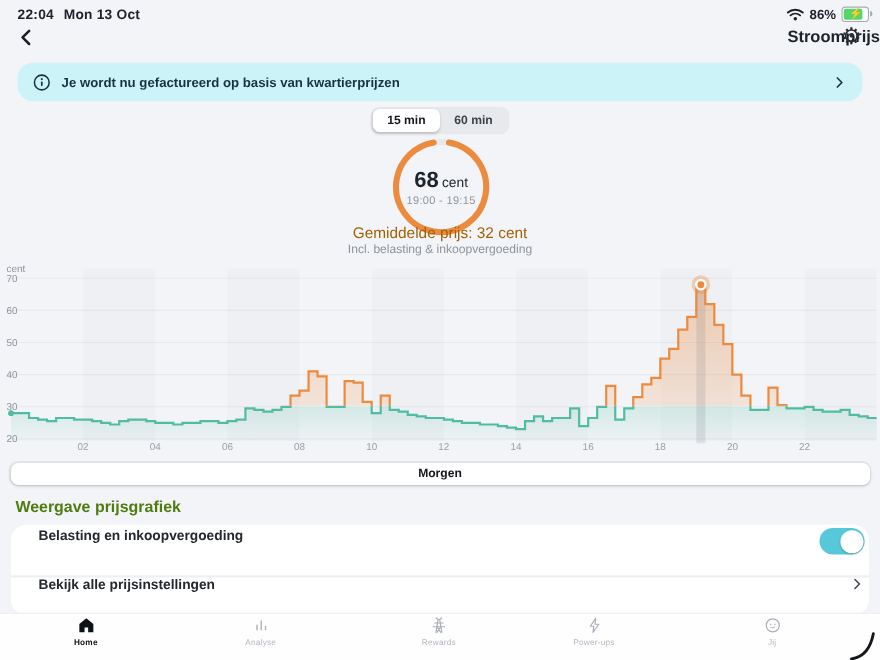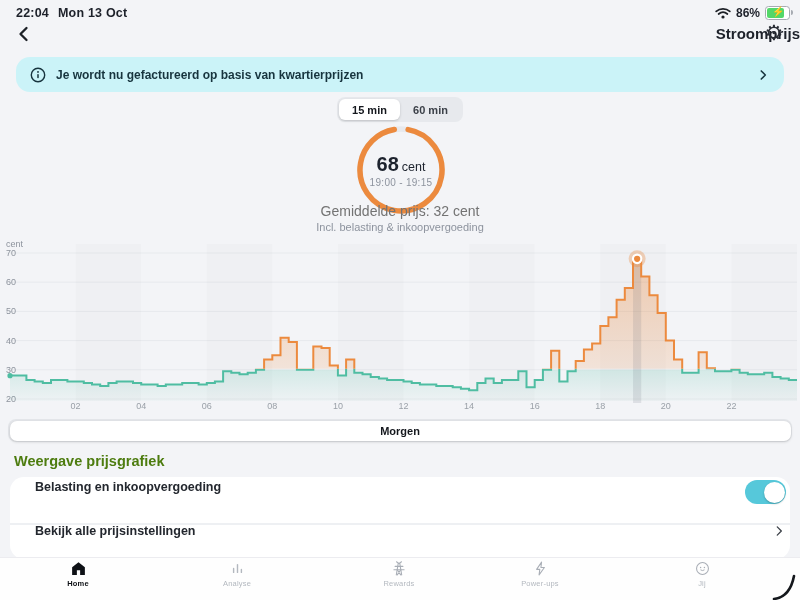--- a/index.html
+++ b/index.html
@@ -27,21 +27,21 @@
     display:flex;padding:2px;box-sizing:border-box;}
   .seg{flex:1;display:flex;align-items:center;justify-content:center;font-size:11px;font-weight:bold;
     color:#3c4149;border-radius:6px;cursor:pointer;}
   .seg.sel{background:#fff;color:#14171d;box-shadow:0 1px 2.5px rgba(0,0,0,.18);}
   
   #price-gauge{left:356px;top:125px;width:90px;height:90px;}
   #gauge-texts{left:356px;top:125px;width:90px;height:90px;display:flex;flex-direction:column;align-items:center;justify-content:center;}
   #gauge-line1{font-size:20px;font-weight:bold;color:#1d232e;}
   #gauge-line1 .unit{font-size:12.5px;font-weight:normal;margin-left:3px;}
   #gauge-time{font-size:10px;color:#8d939e;margin-top:1px;letter-spacing:.3px;}
-  #average-price{left:0;top:203px;width:800px;text-align:center;font-size:14px;color:#737373;}
+  #average-price{left:0;top:203px;width:800px;text-align:center;font-size:14px;color:#a16207;}
   #price-note{left:0;top:221px;width:800px;text-align:center;font-size:11px;color:#8d939e;}
   
   #chart-wrap{left:0;top:238px;width:800px;height:176px;}
   
   #day-tabs{left:8px;top:419px;width:784px;height:23px;background:#e4e6ea;border-radius:8px;display:flex;}
   .daytab{flex:1;display:flex;align-items:center;justify-content:center;font-size:11px;color:#33373e;cursor:pointer;border-radius:8px;}
   .daytab.sel{background:#fff;border-radius:7px;margin:1.5px;box-shadow:0 1px 3px rgba(0,0,0,.16);font-weight:bold;color:#14171d;}
   
   #settings-heading{left:14px;top:453px;font-size:14.5px;font-weight:bold;color:#4d7c0f;}
   #settings-card{left:10px;top:477px;width:780px;height:82px;background:#fff;border-radius:14px;}

